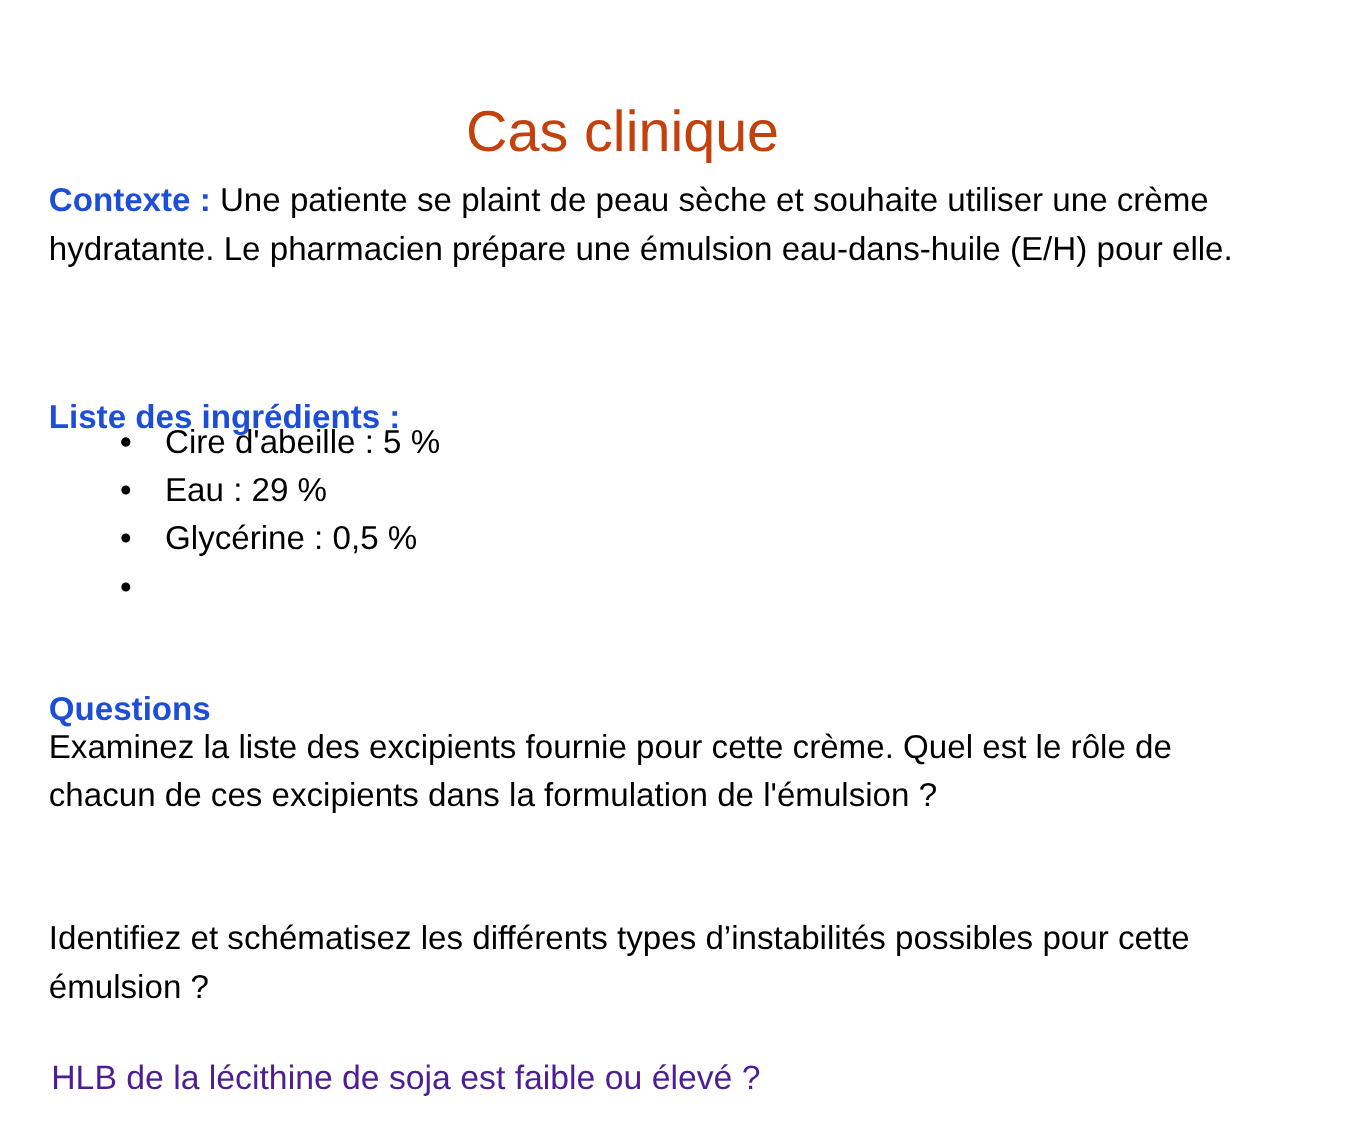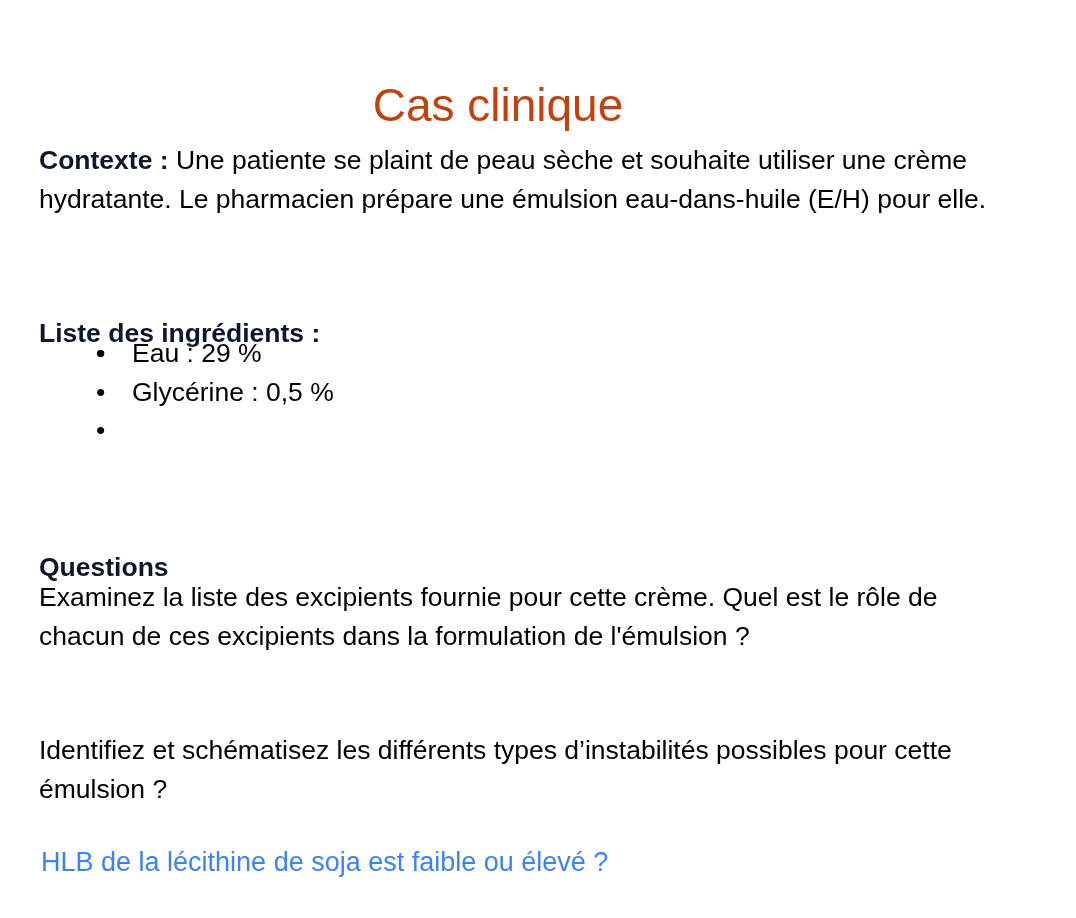--- a/index.html
+++ b/index.html
@@ -6,45 +6,45 @@
     body {
       width: 1076px; height: 918px; position: relative; overflow: hidden;
       font-family: "Liberation Sans", sans-serif; color: #000000;
     }
     .title {
       position: absolute; left: 0; width: 996px; top: 44px;
       text-align: center; font-size: 46px; color: #c2410c; font-weight: normal;
       line-height: 60px;
     }
     .block { position: absolute; left: 39px; width: 1000px; font-size: 26.5px; line-height: 39px; }
-    .label { color: #0f172a; font-weight: bold; }
+    .label { color: #1d4ed8; font-weight: bold; }
     .context { top: 141px; }
     .ing-head { top: 296px; margin-top: 18px; }
     .ing-list { position: absolute; left: 96px; top: 334px; margin: 0; padding: 0; list-style: none; font-size: 26.5px; line-height: 38.5px; }
     .ing-list li { position: relative; padding-left: 36px; }
     .bullet { position: absolute; left: 0; top: 0; }
     .q-head { top: 548px; }
     .q1 { top: 578px; }
     .q2 { top: 731px; }
-    .q3 { position: absolute; left: 41px; top: 842px; font-size: 27px; line-height: 40px; color: #3b82f6; }
+    .q3 { position: absolute; left: 41px; top: 842px; font-size: 27px; line-height: 40px; color: #4c1d95; }
   </style>
 </head>
 <body>
 
 <h1 class="title">Cas clinique</h1>
 
 <div class="block context">
   <span class="label">Contexte :</span><span> Une patiente se plaint de peau sèche et souhaite utiliser une crème hydratante. Le pharmacien prépare une émulsion eau-dans-huile (E/H) pour elle.</span>
 </div>
 
 <div class="block ing-head label">Liste des ingrédients :</div>
 
 <ul class="ing-list">
   <li><span class="bullet">•</span></li>
-  <li><span class="bullet">•</span></li>
+  <li><span class="bullet">•</span><span>Cire d'abeille : 5 %</span></li>
   <li><span class="bullet">•</span><span>Eau : 29 %</span></li>
   <li><span class="bullet">•</span><span>Glycérine : 0,5 %</span></li>
   <li><span class="bullet">•</span></li>
 </ul>
 
 <div class="block q-head label">Questions</div>
 
 <div class="block q1" style="width:990px">Examinez la liste des excipients fournie pour cette crème. Quel est le rôle de chacun de ces excipients dans la formulation de l'émulsion ?</div>
 
 <div class="block q2" style="width:970px">Identifiez et schématisez les différents types d’instabilités possibles pour cette émulsion ?</div>

